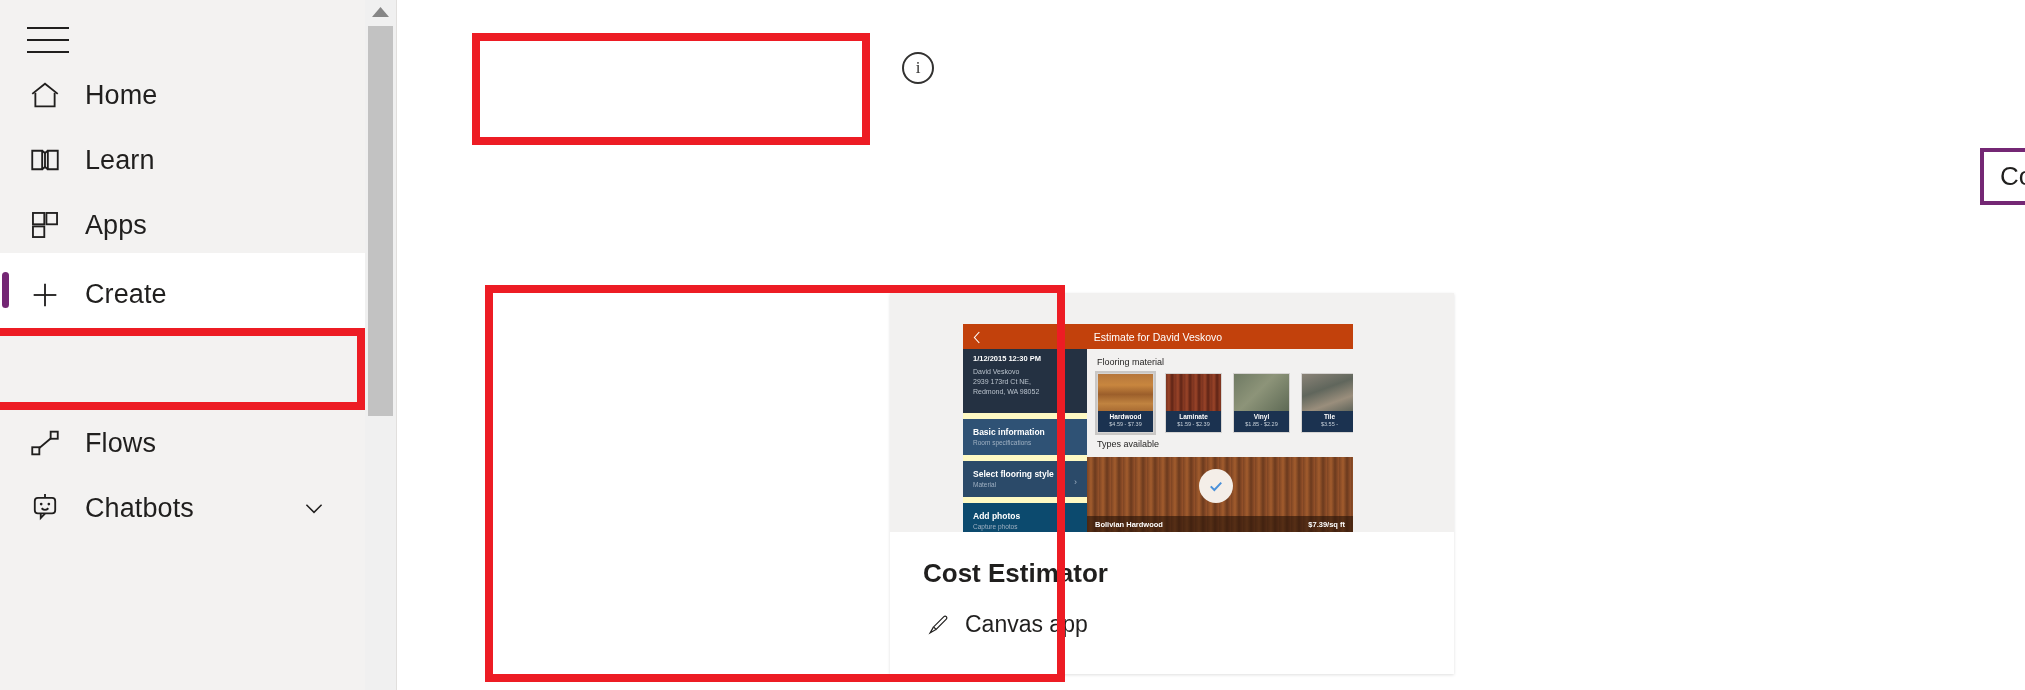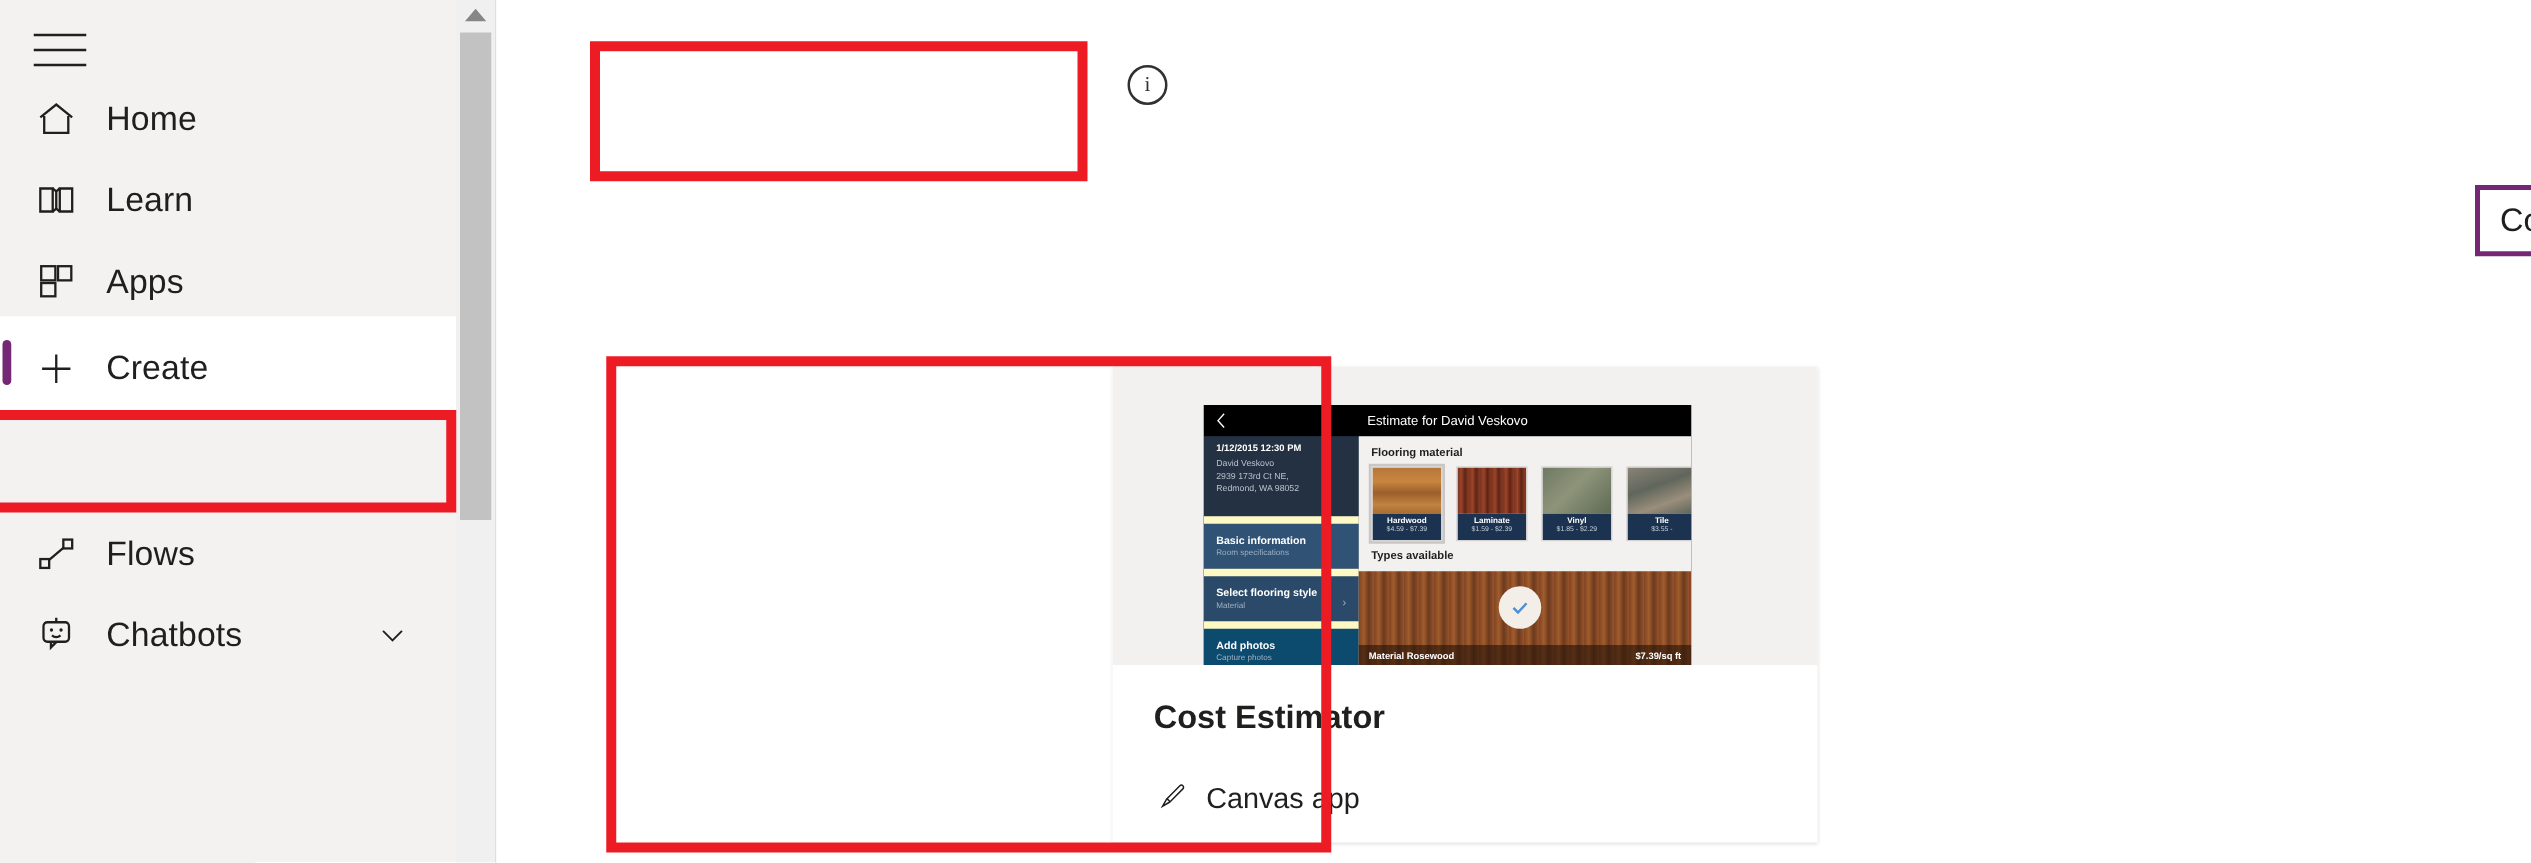--- a/index.html
+++ b/index.html
@@ -120,21 +120,21 @@
   #card-thumb{
     position:absolute;left:0;top:0;width:564px;height:239px;background:#f2f1f0;
     overflow:hidden;
   }
   #phone{
     position:absolute;left:73px;top:31px;width:390px;height:208px;
     background:#0f2238;overflow:hidden;
     font-family:"Liberation Sans",sans-serif;
   }
   #ph-top{
-    position:absolute;left:0;top:0;width:390px;height:25px;background:#000000;
+    position:absolute;left:0;top:0;width:390px;height:25px;background:#c2410c;
     display:flex;align-items:center;justify-content:center;
   }
   #ph-top .t{font-size:10.5px;color:#ffffff;}
   #ph-back{position:absolute;left:10px;top:6px;width:8px;height:13px;}
   #ph-left{
     position:absolute;left:0;top:25px;width:124px;height:183px;background:#243142;
   }
   #ph-meta{position:absolute;left:10px;top:5px;width:110px;}
   #ph-meta .d{font-size:7.5px;color:#ffffff;font-weight:bold;margin-bottom:4px;}
   #ph-meta .n{font-size:7px;color:#b9c2cc;line-height:1.45;}
@@ -146,21 +146,21 @@
   .ph-sec .s2{font-size:6.5px;color:#9fb0c2;display:block;margin-top:2px;}
   .ph-sec .arr{position:absolute;right:10px;top:16px;font-size:9px;color:#9fb0c2;}
   #ph-s1{top:64px;background:#2f5275;}
   #ph-s2{top:106px;background:#2b4a69;}
   #ph-s3{top:148px;background:#0c4a6e;}
 
   #ph-right{
     position:absolute;left:124px;top:25px;width:266px;height:183px;background:#f2f1f0;
   }
   #ph-right .hdr{
-    position:absolute;font-size:9px;color:#201f1e;font-weight:bold;
+    position:absolute;font-size:9px;color:#201f1e;font-weight:normal;
   }
   #hdr1{left:10px;top:8px;}
   #hdr2{left:10px;top:90px;}
   .swatch{position:absolute;top:24px;width:55px;height:58px;border:1px solid #d6d4d2;overflow:hidden;}
   .swatch .img{position:absolute;left:0;top:0;width:100%;height:37px;}
   .swatch .cap{
     position:absolute;left:0;bottom:0;width:100%;height:21px;background:#1b3250;
     text-align:center;color:#ffffff;padding-top:2px;box-sizing:border-box;
   }
   .swatch .cap .c1{display:block;font-size:6.5px;font-weight:bold;line-height:1.2;}
@@ -186,21 +186,21 @@
   }
   #ph-bar{
     position:absolute;left:0;bottom:0;width:266px;height:16px;
     background:rgba(40,20,8,0.62);display:flex;align-items:center;
     justify-content:space-between;padding:0 8px;box-sizing:border-box;
   }
   #ph-bar .b{font-size:7.5px;color:#ffffff;font-weight:bold;}
 
   #card-body{position:absolute;left:0;top:239px;width:564px;height:142px;padding:26px 33px 0 33px;box-sizing:border-box;}
   #card-title{font-size:26px;font-weight:bold;color:#201f1e;}
-  #card-sub{display:flex;margin-top:36px;}
+  #card-sub{display:flex;align-items:center;margin-top:22px;}
   #card-sub .pen{width:30px;height:24px;margin-right:12px;}
   #card-sub .lbl{font-size:23px;color:#201f1e;}
 </style>
 </head>
 <body>
 
 <div id="sidebar">
 
   <div id="hamburger">
     <span class="bar"></span>
@@ -381,21 +381,21 @@
           <span class="hdr" id="hdr2">Types available</span>
         </div>
 
         <div id="ph-photo">
           <div id="ph-check">
             <svg width="18" height="18" viewBox="0 0 24 24" fill="none" stroke="#4a90d9" stroke-width="2.6">
               <path d="M5 12.5l4.8 4.8L19 7.5"></path>
             </svg>
           </div>
           <div id="ph-bar">
-            <span class="b">Material Rosewood</span>
+            <span class="b">Bolivian Hardwood</span>
             <span class="b">$7.39/sq ft</span>
           </div>
         </div>
 
       </div>
     </div>
 
     <div id="card-body">
       <div id="card-title">Cost Estimator</div>
       <div id="card-sub">

